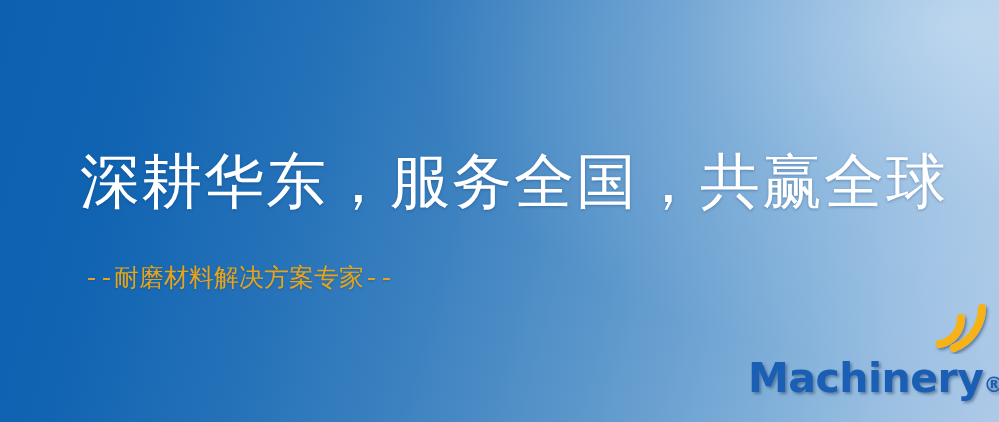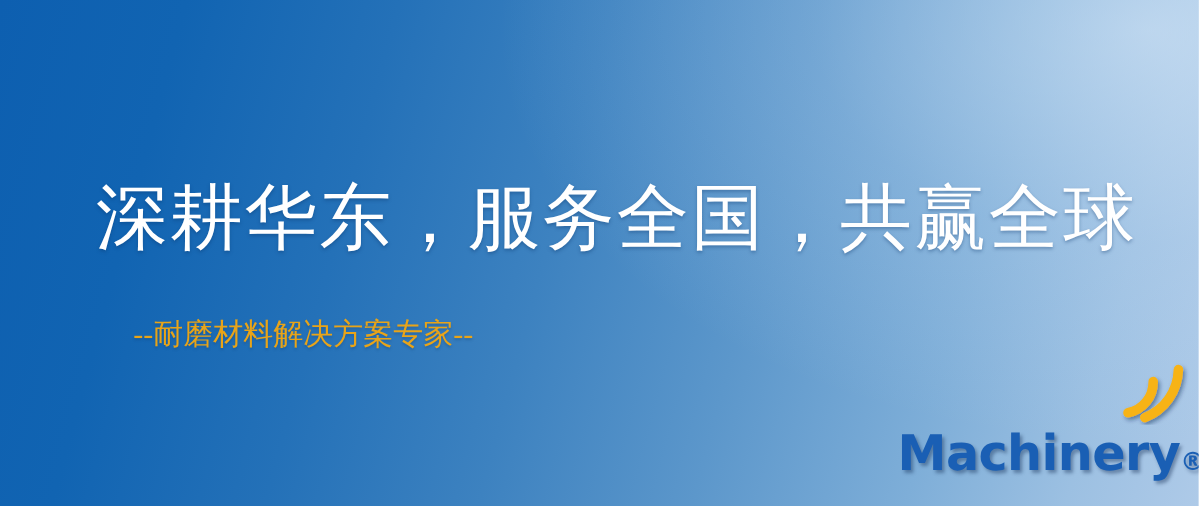--- a/index.html
+++ b/index.html
@@ -50,28 +50,27 @@
     letter-spacing: 2px;
     color: #ffffff;
     white-space: nowrap;
     text-shadow: 0 1px 3px rgba(10,50,100,0.35);
   }
 
   .subhead {
     position: absolute;
     left: 84px;
     top: 266px;
-    font-family: Liberation Serif, serif;
+    font-family: Liberation Mono, monospace;
     font-size: 25px;
     line-height: 1.1;
     letter-spacing: 0px;
     color: #e8a418;
     white-space: nowrap;
     text-shadow: 0 1px 2px rgba(20,60,110,0.30);
-    margin-left: 27px;
   }
 
   
   .logo {
     position: absolute;
     left: 748px;
     top: 296px;
     width: 250px;
     height: 126px;
   }

